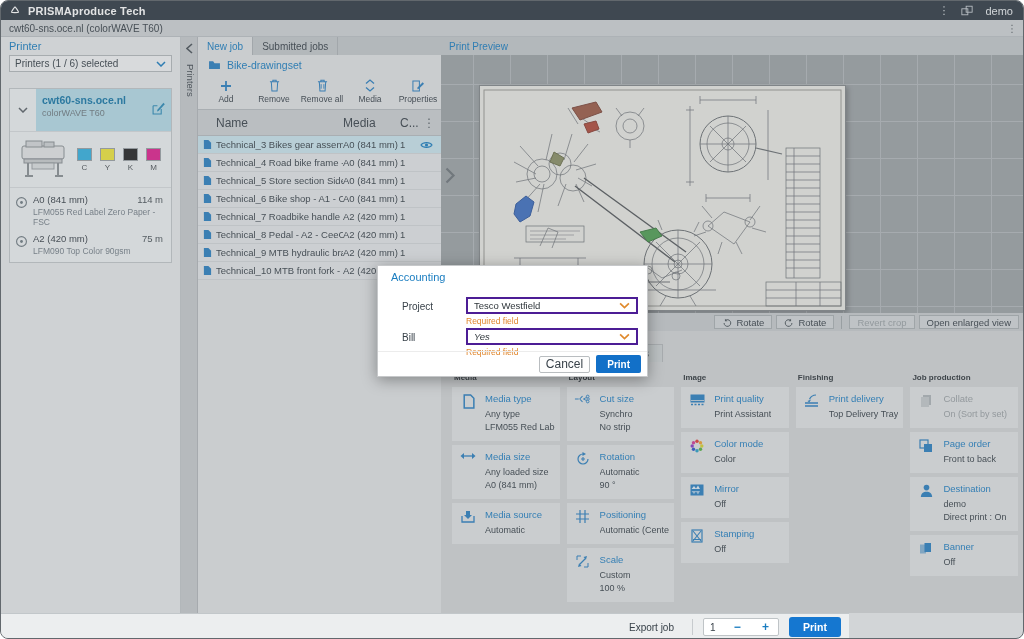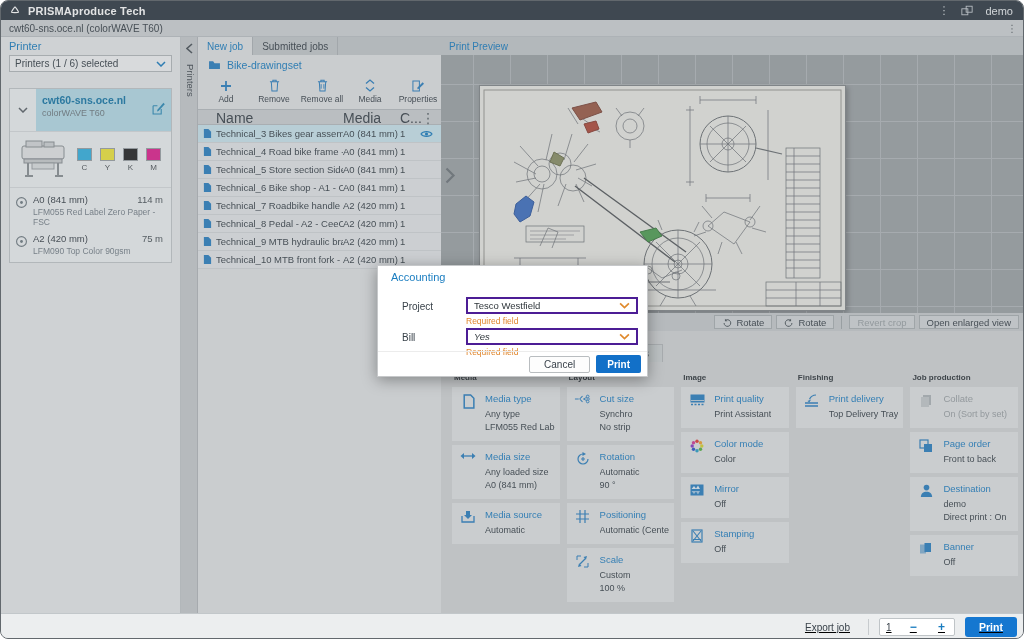--- a/index.html
+++ b/index.html
@@ -53,21 +53,21 @@
   
   .job-panel{position:absolute;left:197px;top:0;width:243px;height:576px;background:#e0e3e5;}
   .tabbar{height:18px;background:#c3c8cb;display:flex;font-size:10px;color:#39424a;}
   .tab{padding:0 9px;display:flex;align-items:center;border-right:1px solid #aeb3b6;cursor:pointer;}
   .tab.active{background:#e0e3e5;color:#1a7dc0;}
   .setrow{height:19px;display:flex;align-items:center;padding-left:10px;gap:6px;color:#1a7dc0;font-size:10.5px;}
   .toolbar{height:35px;display:flex;padding-left:6px;gap:4px;}
   .tool{width:44px;display:flex;flex-direction:column;align-items:center;justify-content:center;gap:2px;cursor:pointer;}
   .tool .tic{color:#2a7fc0;display:flex;height:13px;align-items:center;}
   .tool .tlb{font-size:8.5px;color:#39424a;white-space:nowrap;}
-  .thead{height:16px;background:#ccd0d3;border-top:1px solid #b7bcbf;border-bottom:1px solid #b7bcbf;display:flex;align-items:flex-start;font-size:14px;color:#39424a;}
+  .thead{height:27px;background:#ccd0d3;border-top:1px solid #b7bcbf;border-bottom:1px solid #b7bcbf;display:flex;align-items:center;font-size:12px;color:#39424a;}
   .thead .kebab{color:#5a6268;}
   .trow{height:18px;display:flex;align-items:center;font-size:9.5px;color:#39424a;border-bottom:1px solid #d3d7d9;background:#e3e6e8;cursor:pointer;}
   .trow.sel{background:#c9e5ed;}
   .cdoc{width:18px;display:flex;justify-content:center;color:#2a7fc0;}
   .cname{width:127px;overflow:hidden;white-space:nowrap;}
   .cmedia{width:57px;}
   .ccopies{width:14px;}
   .ceye{width:24px;display:flex;justify-content:center;color:#1a7dc0;}
   .thead .cname{width:127px;} .thead .cmedia{width:57px;} .thead .ccopies{width:14px;}
 
@@ -93,38 +93,38 @@
   .gtitle{font-size:8px;font-weight:bold;color:#2e353a;margin:0 0 5px 2px;}
   .tile{background:#e0e3e4;margin-bottom:4px;padding:6px 5px 7px 6px;display:flex;gap:7px;cursor:pointer;}
   .tile .ic{width:20px;flex:0 0 20px;display:flex;justify-content:center;color:#2a7fc0;padding-top:1px;}
   .tile .tt{min-width:0;}
   .tile .t1{font-size:9.5px;color:#1f7ec2;margin-bottom:4px;white-space:nowrap;overflow:hidden;}
   .tile .tl{font-size:9px;color:#39424a;line-height:1.45;white-space:nowrap;overflow:hidden;}
   .tile.disabled .t1,.tile.disabled .tl{color:#9ba1a5;}
   .tile.disabled .ic{color:#aab0b4;}
 
   
-  .bottombar{position:absolute;left:0;top:612px;width:1024px;height:27px;background:#eceeef;border-top:1px solid #c2c7ca;display:flex;align-items:center;justify-content:flex-end;gap:10px;padding-right:8px;z-index:60;text-decoration:underline;}
+  .bottombar{position:absolute;left:0;top:612px;width:848px;height:27px;background:#eceeef;border-top:1px solid #c2c7ca;display:flex;align-items:center;justify-content:flex-end;gap:10px;padding-right:8px;z-index:60;}
   .export-btn{font-size:10px;color:#39424a;background:transparent;border:none;padding:3px 8px;cursor:pointer;}
   .bdiv{width:1px;height:16px;background:#c7cbce;}
   .copies-group{display:flex;align-items:center;background:#fff;border:1px solid #bfc4c7;height:18px;width:76px;border-radius:2px;padding:0 6px;}
   .copies-val{font-size:10px;color:#39424a;}
   .step{margin-left:auto;color:#1a7dc0;font-size:12px;font-weight:bold;cursor:pointer;padding:0 3px;}
   .print-main{height:20px;min-width:52px;background:#1577d0;color:#fff;border:none;border-radius:3px;font-size:10.5px;font-weight:bold;cursor:pointer;}
 
   
   .overlay{position:absolute;left:0;top:0;width:1024px;height:612px;background:rgba(122,128,132,.22);z-index:40;pointer-events:none;}
   .modal{position:absolute;left:376px;top:264px;width:271px;height:112px;background:#fff;border:1px solid #c6c8ca;box-shadow:0 3px 14px rgba(0,0,0,.35);z-index:70;}
   .m-title{position:absolute;left:13px;top:5px;font-size:11px;color:#1a7dc0;}
   .m-label{position:absolute;left:24px;font-size:10px;color:#39424a;}
   .m-select{position:absolute;left:88px;width:172px;height:17px;border:2px solid #4c1d95;background:#fff;display:flex;align-items:center;font-size:9.5px;color:#2f363b;padding:0 6px;cursor:pointer;}
   .m-select .chev{margin-left:auto;color:#e08a2c;display:flex;}
   .m-hint{position:absolute;left:88px;font-size:8.5px;color:#e0862c;}
   .m-footer{position:absolute;left:0;bottom:0;width:100%;height:25px;border-top:1px solid #ececec;display:flex;align-items:center;justify-content:flex-end;gap:6px;padding-right:6px;}
-  .m-cancel{height:17px;background:#fdfdfd;border:1px solid #b9bdc0;border-radius:2px;font-size:10px;color:#39424a;padding:0 14px;cursor:pointer;}
+  .m-cancel{height:17px;background:#fdfdfd;border:1px solid #b9bdc0;border-radius:2px;font-size:12px;color:#39424a;padding:0 6px;cursor:pointer;}
   .m-print{height:18px;background:#1270c8;border:none;border-radius:2px;font-size:10px;font-weight:bold;color:#fff;padding:0 11px;cursor:pointer;}
 </style>
 </head>
 <body>
 
 <div class="window">
 
   <div class="titlebar">
     <span class="logo">
       <svg width="12" height="12" viewBox="0 0 16 16">

